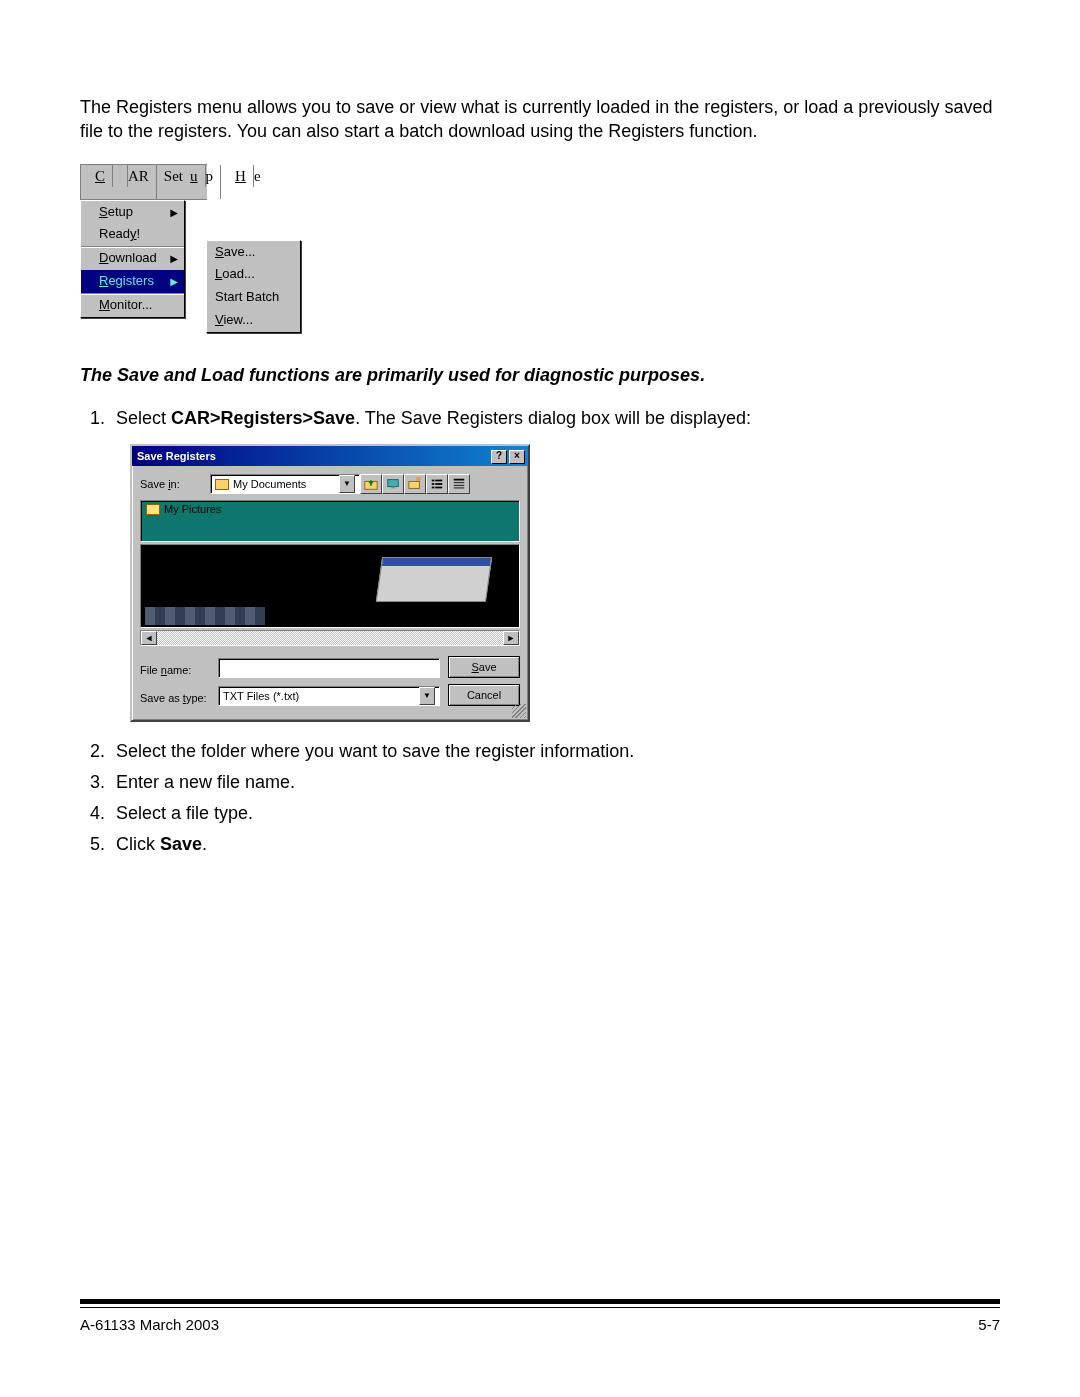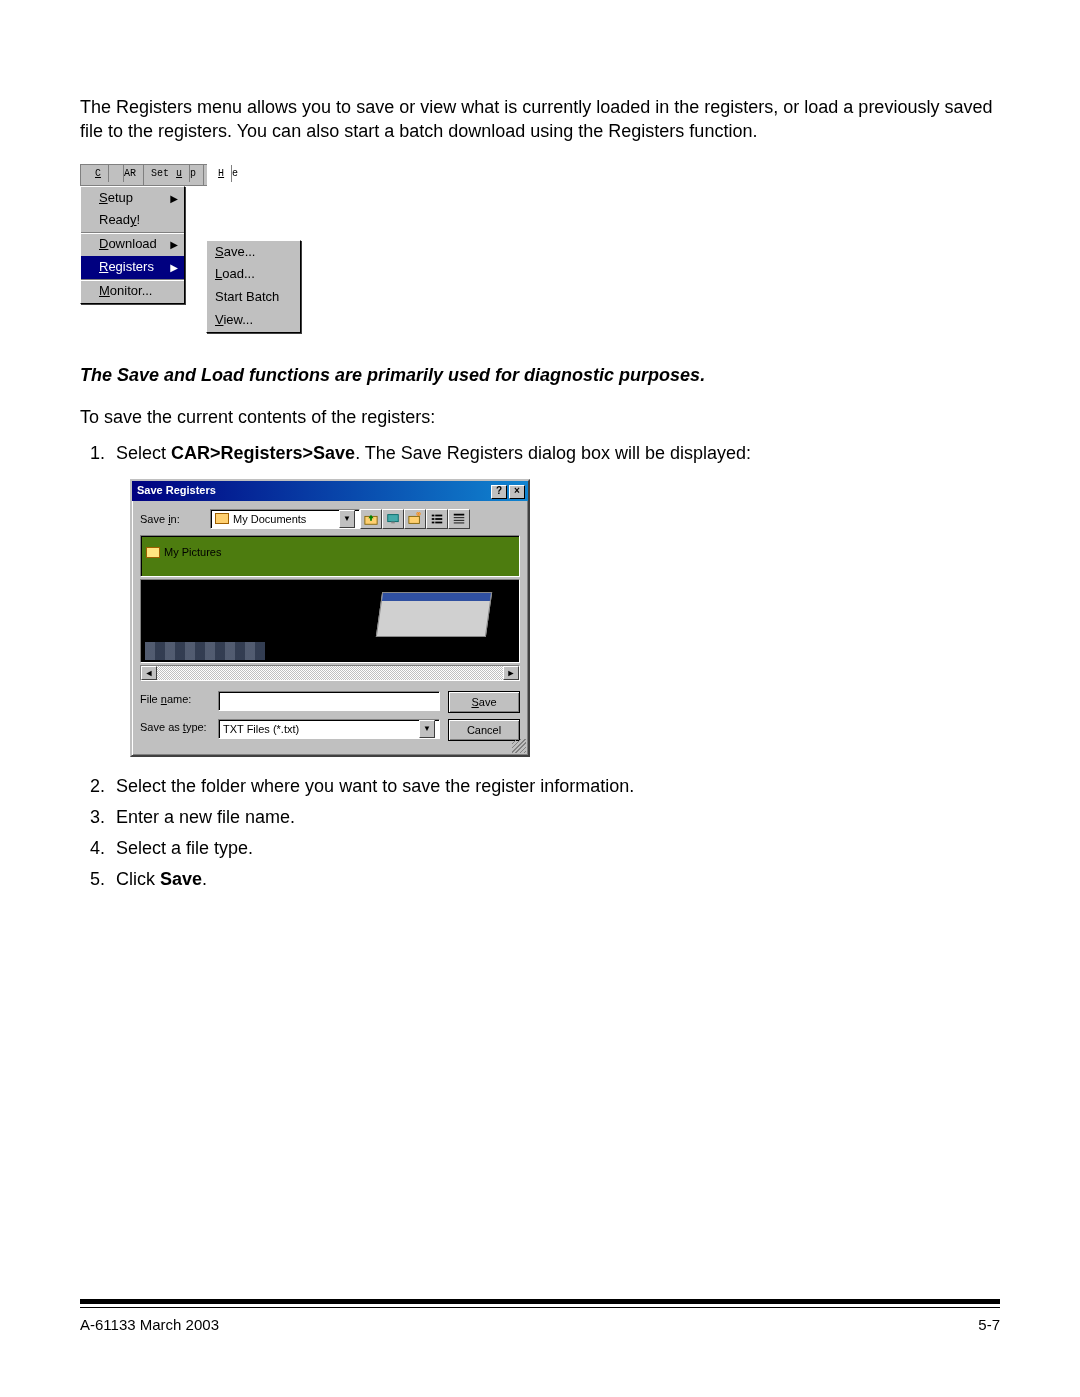--- a/index.html
+++ b/index.html
@@ -57,23 +57,23 @@
   ol.steps li { margin-bottom: 4px; padding-left: 6px; }
   .b { font-weight: bold; }
 
   
   .menu-figure { margin: 20px 0 30px 0; }
   .menubar {
     display: flex;
     background: #c0c0c0;
     border: 1px solid #808080;
     border-right: none;
-    font-family: Liberation Mono, monospace;
-    font-size: 10px;
-    height: 22px;
+    font-family: Liberation Serif, serif;
+    font-size: 15px;
+    height: 36px;
     width: 127px;
   }
   .menubar span {
     padding: 3px 7px;
     border-right: 1px solid #808080;
   }
   .menubar span.last { border-right: none; padding-right: 4px; }
   .dropdown {
     background: #c0c0c0;
     border: 1px solid #000;
@@ -86,21 +86,21 @@
   }
   .dropdown .mi {
     display: flex;
     justify-content: space-between;
     align-items: center;
     padding: 3px 6px 3px 18px;
     line-height: 1.3;
   }
   .dropdown .mi .arrow { font-size: 10px; }
   .dropdown .mi.sep { border-top: 1px solid #808080; box-shadow: inset 0 1px 0 #fff; }
-  .dropdown .mi.selected { background: #000080; color: #ffffff; }
+  .dropdown .mi.selected { background: #000080; color: #5eead4; }
   .submenu {
     background: #c0c0c0;
     border: 1px solid #000;
     border-top-color: #fff;
     border-left-color: #fff;
     box-shadow: 1px 1px 0 #404040;
     font-family: Tahoma, "MS Sans Serif", sans-serif;
     font-size: 13px;
     width: 95px;
   }
@@ -181,26 +181,26 @@
     width: 22px; height: 20px;
     background: #c0c0c0;
     border: 1px solid #fff;
     border-right-color: #404040;
     border-bottom-color: #404040;
     display: flex; align-items: center; justify-content: center;
   }
   .tool-btn svg { width: 14px; height: 14px; }
   .file-list {
     height: 42px;
-    background: #4d7c0f;
+    background: #0f766e;
     border: 1px solid #808080;
     border-right-color: #fff;
     border-bottom-color: #fff;
     box-shadow: inset 1px 1px 0 #000;
-    padding: 8px 5px;
+    padding: 0 5px;
     margin-bottom: 2px;
   }
   .file-list .item { display: flex; align-items: center; gap: 4px; }
   .file-list .folder-ic {
     width: 14px; height: 11px; background: #ffe680;
     border: 1px solid #a06000;
   }
   .preview-area {
     height: 84px;
     background: #000;
@@ -250,21 +250,21 @@
   .text-field {
     flex: 1;
     height: 20px;
     background: #fff;
     border: 1px solid #808080;
     border-right-color: #fff;
     border-bottom-color: #fff;
     box-shadow: inset 1px 1px 0 #000;
     padding: 2px 4px;
   }
-  .dlg-row2 { display: flex; align-items: flex-start; gap: 8px; margin-bottom: 6px; }
+  .dlg-row2 { display: flex; align-items: flex-end; gap: 8px; margin-bottom: 6px; }
   .win-button {
     width: 72px; height: 22px;
     background: #c0c0c0;
     border: 1px solid #000;
     box-shadow: inset 1px 1px 0 #fff, inset -1px -1px 0 #808080;
     text-align: center;
     line-height: 20px;
   }
   .resize-grip {
     position: absolute;
@@ -331,21 +331,20 @@
             <div class="mi"><span class="u">V</span>iew...</div>
           </div>
         </div>
       </div>
     </div>
   </div>
 
   <div class="row">
     <div class="right-col">
       <p class="italic-note">The Save and Load functions are primarily used for diagnostic purposes.</p>
-      <p class="body-text">To save the current contents of the registers:</p>
 
       <ol class="steps" start="1">
         <li>
           <span>Select </span><span class="b">CAR&gt;Registers&gt;Save</span><span>.  The Save Registers dialog box will be displayed:</span>
 
           
           <div class="dialog-figure">
             <div class="win9x-dialog">
               <div class="titlebar">
                 <span>Save Registers</span>

